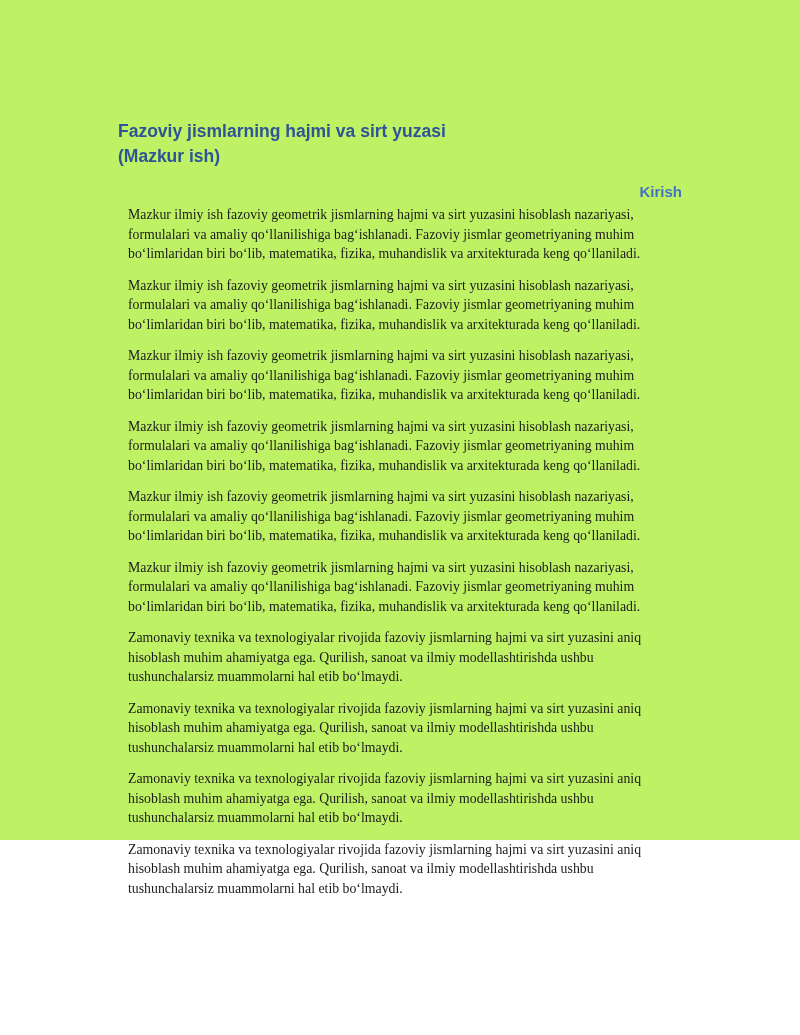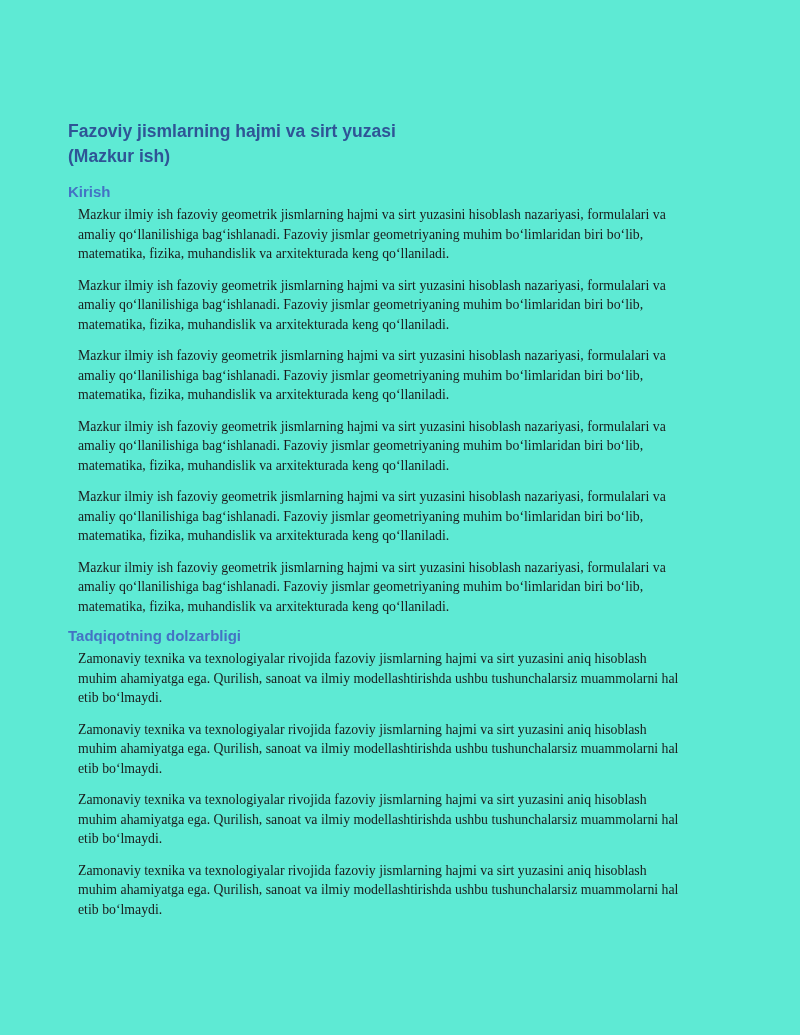--- a/index.html
+++ b/index.html
@@ -9,42 +9,43 @@
   }
   body {
     width: 800px;
     height: 1035px;
     overflow: hidden;
     font-family: "Liberation Serif", serif;
   }
   .page {
     box-sizing: border-box;
     width: 800px;
-    height: 1035px;
-    background: #5eead4;
-    padding: 119px 118px 0 68px;
+    height: 840px;
+    background: #bef264;
+    padding: 119px 118px 0 118px;
   }
   .doc-title-block {
     margin: 0 0 15px 0;
   }
   .doc-title, .doc-subtitle {
     font-family: "Liberation Sans", sans-serif;
     font-weight: 700;
     font-size: 17.5px;
     line-height: 25px;
     color: var(--title-color, #2F5496);
     margin: 0;
   }
   .section-heading {
     font-family: "Liberation Sans", sans-serif;
     font-weight: 700;
     font-size: 15px;
     line-height: 16px;
     color: var(--heading-color, #4472C4);
     margin: 5px 0 5px 0;
+    text-align: right;
   }
   .body-para {
     font-family: "Liberation Serif", serif;
     font-size: 13.8px;
     line-height: 19.5px;
     color: var(--body-color, #1b1b1b);
     margin: 0 0 12px 10px;
     text-align: left;
   }
 </style>
@@ -62,20 +63,19 @@
     <h2 class="section-heading">Kirish</h2>
     <p class="body-para">Mazkur ilmiy ish fazoviy geometrik jismlarning hajmi va sirt yuzasini hisoblash nazariyasi, formulalari va amaliy qoʻllanilishiga bagʻishlanadi. Fazoviy jismlar geometriyaning muhim boʻlimlaridan biri boʻlib, matematika, fizika, muhandislik va arxitekturada keng qoʻllaniladi.</p>
     <p class="body-para">Mazkur ilmiy ish fazoviy geometrik jismlarning hajmi va sirt yuzasini hisoblash nazariyasi, formulalari va amaliy qoʻllanilishiga bagʻishlanadi. Fazoviy jismlar geometriyaning muhim boʻlimlaridan biri boʻlib, matematika, fizika, muhandislik va arxitekturada keng qoʻllaniladi.</p>
     <p class="body-para">Mazkur ilmiy ish fazoviy geometrik jismlarning hajmi va sirt yuzasini hisoblash nazariyasi, formulalari va amaliy qoʻllanilishiga bagʻishlanadi. Fazoviy jismlar geometriyaning muhim boʻlimlaridan biri boʻlib, matematika, fizika, muhandislik va arxitekturada keng qoʻllaniladi.</p>
     <p class="body-para">Mazkur ilmiy ish fazoviy geometrik jismlarning hajmi va sirt yuzasini hisoblash nazariyasi, formulalari va amaliy qoʻllanilishiga bagʻishlanadi. Fazoviy jismlar geometriyaning muhim boʻlimlaridan biri boʻlib, matematika, fizika, muhandislik va arxitekturada keng qoʻllaniladi.</p>
     <p class="body-para">Mazkur ilmiy ish fazoviy geometrik jismlarning hajmi va sirt yuzasini hisoblash nazariyasi, formulalari va amaliy qoʻllanilishiga bagʻishlanadi. Fazoviy jismlar geometriyaning muhim boʻlimlaridan biri boʻlib, matematika, fizika, muhandislik va arxitekturada keng qoʻllaniladi.</p>
     <p class="body-para">Mazkur ilmiy ish fazoviy geometrik jismlarning hajmi va sirt yuzasini hisoblash nazariyasi, formulalari va amaliy qoʻllanilishiga bagʻishlanadi. Fazoviy jismlar geometriyaning muhim boʻlimlaridan biri boʻlib, matematika, fizika, muhandislik va arxitekturada keng qoʻllaniladi.</p>
   </div>
 
   <div>
-    <h2 class="section-heading">Tadqiqotning dolzarbligi</h2>
     <p class="body-para">Zamonaviy texnika va texnologiyalar rivojida fazoviy jismlarning hajmi va sirt yuzasini aniq hisoblash muhim ahamiyatga ega. Qurilish, sanoat va ilmiy modellashtirishda ushbu tushunchalarsiz muammolarni hal etib boʻlmaydi.</p>
     <p class="body-para">Zamonaviy texnika va texnologiyalar rivojida fazoviy jismlarning hajmi va sirt yuzasini aniq hisoblash muhim ahamiyatga ega. Qurilish, sanoat va ilmiy modellashtirishda ushbu tushunchalarsiz muammolarni hal etib boʻlmaydi.</p>
     <p class="body-para">Zamonaviy texnika va texnologiyalar rivojida fazoviy jismlarning hajmi va sirt yuzasini aniq hisoblash muhim ahamiyatga ega. Qurilish, sanoat va ilmiy modellashtirishda ushbu tushunchalarsiz muammolarni hal etib boʻlmaydi.</p>
     <p class="body-para">Zamonaviy texnika va texnologiyalar rivojida fazoviy jismlarning hajmi va sirt yuzasini aniq hisoblash muhim ahamiyatga ega. Qurilish, sanoat va ilmiy modellashtirishda ushbu tushunchalarsiz muammolarni hal etib boʻlmaydi.</p>
   </div>
 
 </div>
 
 </body></html>

